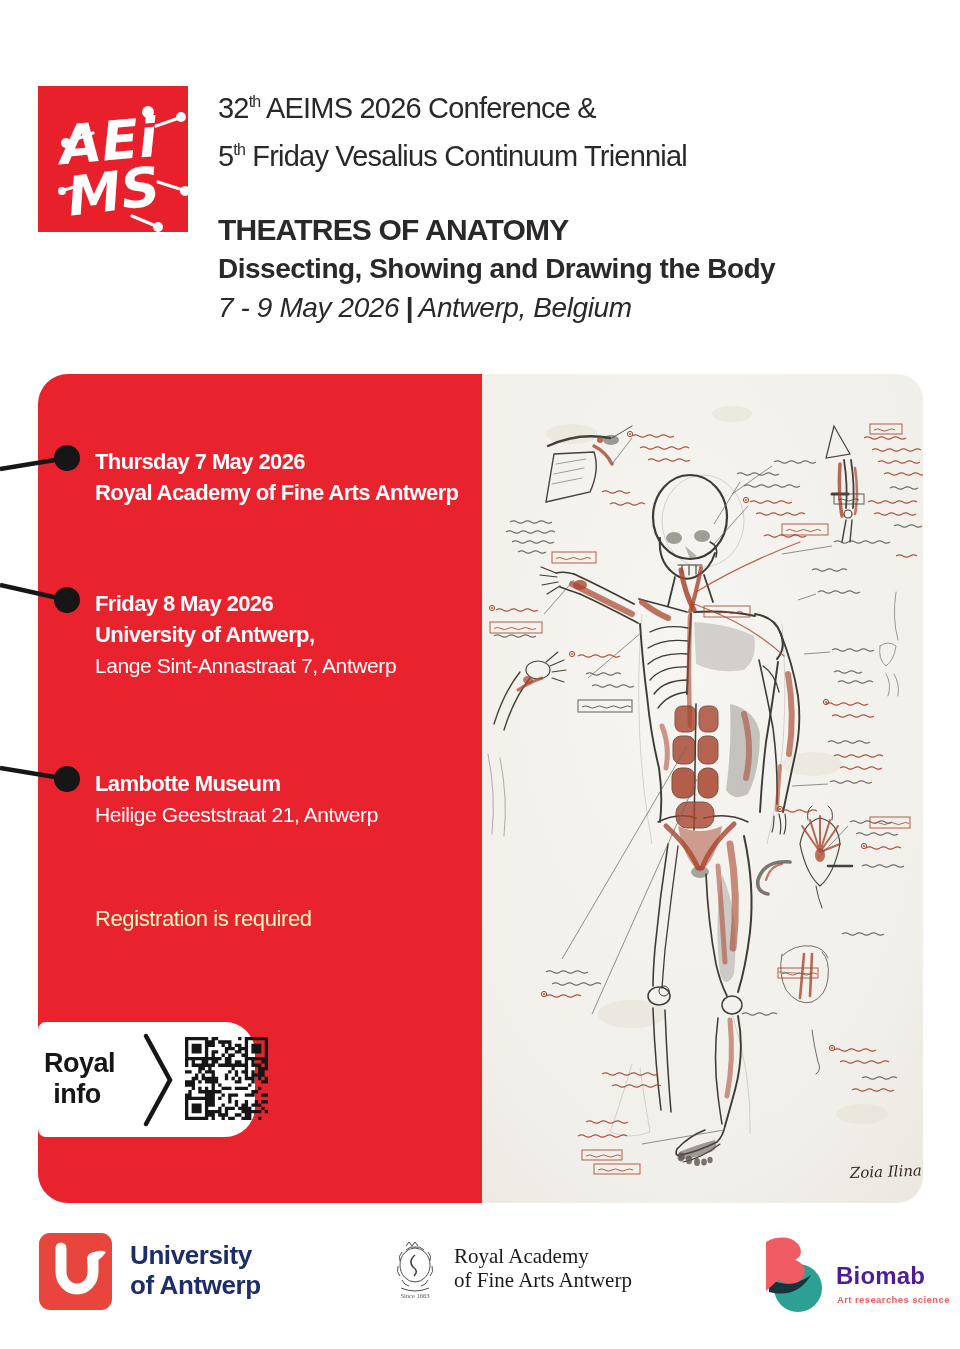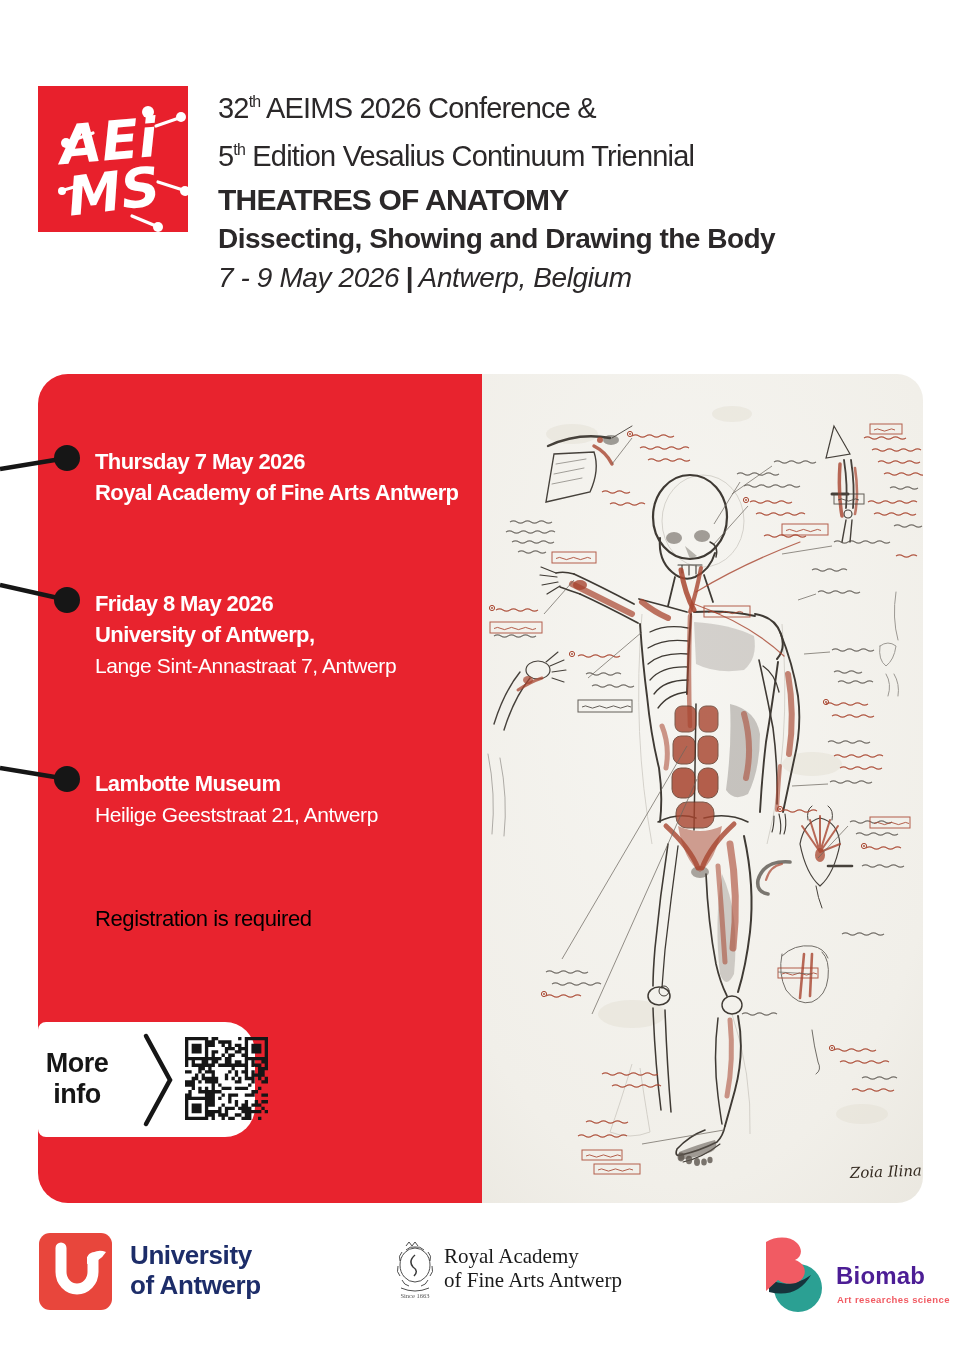--- a/index.html
+++ b/index.html
@@ -3,48 +3,48 @@
 <meta charset="utf-8">
 <style>
   html,body{margin:0;padding:0;background:#ffffff;}
   .poster{position:relative;width:960px;height:1349px;background:#fff;overflow:hidden;
           font-family:"Liberation Sans",sans-serif;color:#2b2829;}
   
   .aeims-logo{position:absolute;left:38px;top:86px;width:150px;height:146px;background:#e8202c;}
   .title-block{position:absolute;left:218px;top:84px;width:700px;}
   .t-line{font-size:29px;line-height:48px;letter-spacing:-0.8px;font-weight:normal;color:#2b2829;white-space:nowrap;}
   .t-line sup{font-size:0.55em;vertical-align:super;line-height:0;}
-  .t-head{font-size:30px;line-height:40px;font-weight:800;letter-spacing:-0.8px;white-space:nowrap;}
+  .t-head{margin-top:30px;font-size:30px;line-height:40px;font-weight:800;letter-spacing:-0.8px;white-space:nowrap;}
   .t-sub{font-size:28px;line-height:38px;font-weight:bold;letter-spacing:-0.5px;white-space:nowrap;}
   .t-date{font-size:28px;line-height:40px;font-weight:normal;letter-spacing:-0.4px;white-space:nowrap;font-style:italic;}
   .t-date .pipe{font-weight:bold;padding:0 6px;}
   
   .card{position:absolute;left:38px;top:374px;width:851px;height:829px;background:#e8232e;border-radius:30px;z-index:1;}
   .artwork{position:absolute;left:444px;top:0;width:441px;height:829px;border-radius:0 26px 26px 0;overflow:hidden;}
   .artwork svg{display:block;}
   .ev{position:absolute;left:57px;width:380px;color:#fff;}
   .ev .b{font-weight:bold;font-size:22px;line-height:31px;letter-spacing:-0.6px;white-space:nowrap;}
   .ev .r{font-weight:normal;font-size:21px;line-height:31px;letter-spacing:-0.4px;white-space:nowrap;}
-  .reg-note{position:absolute;left:57px;top:532px;color:#000000;font-size:22px;letter-spacing:-0.4px;white-space:nowrap;}
+  .reg-note{position:absolute;left:57px;top:532px;color:#fef9c3;font-size:22px;letter-spacing:-0.4px;white-space:nowrap;}
   
   .connectors{position:absolute;left:0;top:0;width:960px;height:1349px;z-index:3;pointer-events:none;}
   
   .more-card{position:absolute;left:38px;top:1022px;width:217px;height:115px;background:#fff;
              border-radius:8px 30px 30px 8px;z-index:4;}
   .more-text{position:absolute;left:6px;top:26px;width:66px;text-align:center;color:#161616;
              font-weight:bold;font-size:27px;line-height:31px;letter-spacing:-0.5px;}
   .chevron{position:absolute;left:104px;top:10px;}
   .qr{position:absolute;left:107px;top:15px;width:83px;height:83px;left:107px;}
   .qr svg{display:block;}
   
   .ua-logo{position:absolute;left:39px;top:1233px;width:73px;height:77px;background:#e8463c;border-radius:11px;}
   .ua-text{position:absolute;left:130px;top:1240px;color:#1d2d69;font-weight:bold;
            font-size:26px;line-height:30px;letter-spacing:-0.4px;white-space:nowrap;}
   .academy{position:absolute;left:392px;top:1240px;}
-  .academy-text{position:absolute;left:52px;top:4px;font-family:"Liberation Serif",serif;color:#1a1a1a;
+  .academy-text{position:absolute;left:62px;top:4px;font-family:"Liberation Serif",serif;color:#1a1a1a;
                 font-size:21px;line-height:24px;white-space:nowrap;}
   .biomab{position:absolute;left:756px;top:1234px;}
   .biomab-name{position:absolute;left:80px;top:28px;color:#4c1d95;font-weight:800;font-size:24px;letter-spacing:0.2px;}
   .biomab-tag{position:absolute;left:81px;top:60px;color:#f15b63;font-weight:bold;font-size:9.5px;letter-spacing:0.4px;white-space:nowrap;}
 </style>
 </head>
 <body>
 
 <div class="poster">
 
@@ -65,21 +65,21 @@
         <circle cx="24" cy="105" r="4"></circle>
           <circle cx="110" cy="26" r="6"></circle>
       </g>
       <text x="72" y="74" text-anchor="middle" font-family="DejaVu Sans, sans-serif" font-style="italic" font-weight="bold" font-size="54" fill="#fff" transform="rotate(-5 72 74)">AEi</text>
       <text x="78" y="124" text-anchor="middle" font-family="DejaVu Sans, sans-serif" font-style="italic" font-weight="bold" font-size="54" fill="#fff" transform="rotate(-7 78 124)">MS</text>
     </svg>
   </div>
 
   <div class="title-block">
     <div class="t-line"><span>32</span><sup>th</sup><span> AEIMS 2026 Conference &amp;</span></div>
-    <div class="t-line"><span>5</span><sup>th</sup><span> Edition Vesalius Continuum Triennial</span></div>
+    <div class="t-line"><span>5</span><sup>th</sup><span> Friday Vesalius Continuum Triennial</span></div>
     <div class="t-head">THEATRES OF ANATOMY</div>
     <div class="t-sub">Dissecting, Showing and Drawing the Body</div>
     <div class="t-date"><span>7 - 9 May 2026</span><span class="pipe">|</span><span>Antwerp, Belgium</span></div>
   </div>
 
   <div class="card">
 
     <div class="ev" style="top:72px">
       <div class="b">Thursday 7 May 2026</div>
       <div class="b">Royal Academy of Fine Arts Antwerp</div>
@@ -399,21 +399,21 @@
     </g>
     <g fill="#161616">
       <circle cx="67" cy="458" r="13"></circle>
       <circle cx="67" cy="600" r="13"></circle>
       <circle cx="67" cy="779" r="13"></circle>
     </g>
   </svg>
 
   <div class="more-card">
     <div class="more-text">
-      <div>More</div>
+      <div>Royal</div>
       <div>info</div>
     </div>
     <svg class="chevron" width="34" height="96" viewBox="0 0 34 96">
       <polyline points="4,4 28,48 4,92" fill="none" stroke="#161616" stroke-width="4.5" stroke-linecap="round"></polyline>
     </svg>
     <div class="qr" style="left:147px;top:15px">
       <svg id="qr-svg" width="83" height="83" viewBox="0 0 83 83">
           <path d="M0 0h23.24v23.24h-23.24z M3.32 3.32v16.599999999999998h16.599999999999998v-16.599999999999998z M6.64 6.64h9.959999999999999v9.959999999999999h-9.959999999999999zM59.76 0h23.24v23.24h-23.24z M63.08 3.32v16.599999999999998h16.599999999999998v-16.599999999999998z M66.39999999999999 6.64h9.959999999999999v9.959999999999999h-9.959999999999999zM0 59.76h23.24v23.24h-23.24z M3.32 63.08v16.599999999999998h16.599999999999998v-16.599999999999998z M6.64 66.39999999999999h9.959999999999999v9.959999999999999h-9.959999999999999zM26.56 0h3.32v3.32h-3.32zM29.88 0h3.32v3.32h-3.32zM53.12 0h3.32v3.32h-3.32zM23.24 3.32h3.32v3.32h-3.32zM26.56 3.32h3.32v3.32h-3.32zM33.199999999999996 3.32h3.32v3.32h-3.32zM36.519999999999996 3.32h3.32v3.32h-3.32zM39.839999999999996 3.32h3.32v3.32h-3.32zM43.16 3.32h3.32v3.32h-3.32zM23.24 6.64h3.32v3.32h-3.32zM26.56 6.64h3.32v3.32h-3.32zM36.519999999999996 6.64h3.32v3.32h-3.32zM43.16 6.64h3.32v3.32h-3.32zM49.8 6.64h3.32v3.32h-3.32zM53.12 6.64h3.32v3.32h-3.32zM39.839999999999996 9.959999999999999h3.32v3.32h-3.32zM43.16 9.959999999999999h3.32v3.32h-3.32zM46.48 9.959999999999999h3.32v3.32h-3.32zM53.12 9.959999999999999h3.32v3.32h-3.32zM56.44 9.959999999999999h3.32v3.32h-3.32zM26.56 13.28h3.32v3.32h-3.32zM29.88 13.28h3.32v3.32h-3.32zM39.839999999999996 13.28h3.32v3.32h-3.32zM49.8 13.28h3.32v3.32h-3.32zM53.12 13.28h3.32v3.32h-3.32zM26.56 16.599999999999998h3.32v3.32h-3.32zM36.519999999999996 16.599999999999998h3.32v3.32h-3.32zM43.16 16.599999999999998h3.32v3.32h-3.32zM46.48 16.599999999999998h3.32v3.32h-3.32zM56.44 16.599999999999998h3.32v3.32h-3.32zM23.24 19.919999999999998h3.32v3.32h-3.32zM26.56 19.919999999999998h3.32v3.32h-3.32zM29.88 19.919999999999998h3.32v3.32h-3.32zM33.199999999999996 19.919999999999998h3.32v3.32h-3.32zM39.839999999999996 19.919999999999998h3.32v3.32h-3.32zM43.16 19.919999999999998h3.32v3.32h-3.32zM0 23.24h3.32v3.32h-3.32zM6.64 23.24h3.32v3.32h-3.32zM16.599999999999998 23.24h3.32v3.32h-3.32zM19.919999999999998 23.24h3.32v3.32h-3.32zM26.56 23.24h3.32v3.32h-3.32zM29.88 23.24h3.32v3.32h-3.32zM39.839999999999996 23.24h3.32v3.32h-3.32zM43.16 23.24h3.32v3.32h-3.32zM49.8 23.24h3.32v3.32h-3.32zM53.12 23.24h3.32v3.32h-3.32zM59.76 23.24h3.32v3.32h-3.32zM66.39999999999999 23.24h3.32v3.32h-3.32zM76.36 23.24h3.32v3.32h-3.32zM79.67999999999999 23.24h3.32v3.32h-3.32zM0 26.56h3.32v3.32h-3.32zM6.64 26.56h3.32v3.32h-3.32zM9.959999999999999 26.56h3.32v3.32h-3.32zM13.28 26.56h3.32v3.32h-3.32zM16.599999999999998 26.56h3.32v3.32h-3.32zM19.919999999999998 26.56h3.32v3.32h-3.32zM23.24 26.56h3.32v3.32h-3.32zM26.56 26.56h3.32v3.32h-3.32zM33.199999999999996 26.56h3.32v3.32h-3.32zM36.519999999999996 26.56h3.32v3.32h-3.32zM39.839999999999996 26.56h3.32v3.32h-3.32zM43.16 26.56h3.32v3.32h-3.32zM46.48 26.56h3.32v3.32h-3.32zM49.8 26.56h3.32v3.32h-3.32zM53.12 26.56h3.32v3.32h-3.32zM56.44 26.56h3.32v3.32h-3.32zM59.76 26.56h3.32v3.32h-3.32zM66.39999999999999 26.56h3.32v3.32h-3.32zM69.72 26.56h3.32v3.32h-3.32zM73.03999999999999 26.56h3.32v3.32h-3.32zM79.67999999999999 26.56h3.32v3.32h-3.32zM13.28 29.88h3.32v3.32h-3.32zM16.599999999999998 29.88h3.32v3.32h-3.32zM23.24 29.88h3.32v3.32h-3.32zM46.48 29.88h3.32v3.32h-3.32zM59.76 29.88h3.32v3.32h-3.32zM73.03999999999999 29.88h3.32v3.32h-3.32zM76.36 29.88h3.32v3.32h-3.32zM79.67999999999999 29.88h3.32v3.32h-3.32zM0 33.199999999999996h3.32v3.32h-3.32zM3.32 33.199999999999996h3.32v3.32h-3.32zM13.28 33.199999999999996h3.32v3.32h-3.32zM19.919999999999998 33.199999999999996h3.32v3.32h-3.32zM23.24 33.199999999999996h3.32v3.32h-3.32zM26.56 33.199999999999996h3.32v3.32h-3.32zM43.16 33.199999999999996h3.32v3.32h-3.32zM49.8 33.199999999999996h3.32v3.32h-3.32zM56.44 33.199999999999996h3.32v3.32h-3.32zM59.76 33.199999999999996h3.32v3.32h-3.32zM66.39999999999999 33.199999999999996h3.32v3.32h-3.32zM73.03999999999999 33.199999999999996h3.32v3.32h-3.32zM76.36 33.199999999999996h3.32v3.32h-3.32zM9.959999999999999 36.519999999999996h3.32v3.32h-3.32zM16.599999999999998 36.519999999999996h3.32v3.32h-3.32zM26.56 36.519999999999996h3.32v3.32h-3.32zM39.839999999999996 36.519999999999996h3.32v3.32h-3.32zM49.8 36.519999999999996h3.32v3.32h-3.32zM59.76 36.519999999999996h3.32v3.32h-3.32zM66.39999999999999 36.519999999999996h3.32v3.32h-3.32zM69.72 36.519999999999996h3.32v3.32h-3.32zM73.03999999999999 36.519999999999996h3.32v3.32h-3.32zM76.36 36.519999999999996h3.32v3.32h-3.32zM6.64 39.839999999999996h3.32v3.32h-3.32zM9.959999999999999 39.839999999999996h3.32v3.32h-3.32zM16.599999999999998 39.839999999999996h3.32v3.32h-3.32zM19.919999999999998 39.839999999999996h3.32v3.32h-3.32zM23.24 39.839999999999996h3.32v3.32h-3.32zM26.56 39.839999999999996h3.32v3.32h-3.32zM29.88 39.839999999999996h3.32v3.32h-3.32zM39.839999999999996 39.839999999999996h3.32v3.32h-3.32zM46.48 39.839999999999996h3.32v3.32h-3.32zM53.12 39.839999999999996h3.32v3.32h-3.32zM59.76 39.839999999999996h3.32v3.32h-3.32zM63.08 39.839999999999996h3.32v3.32h-3.32zM66.39999999999999 39.839999999999996h3.32v3.32h-3.32zM73.03999999999999 39.839999999999996h3.32v3.32h-3.32zM79.67999999999999 39.839999999999996h3.32v3.32h-3.32zM0 43.16h3.32v3.32h-3.32zM3.32 43.16h3.32v3.32h-3.32zM6.64 43.16h3.32v3.32h-3.32zM13.28 43.16h3.32v3.32h-3.32zM19.919999999999998 43.16h3.32v3.32h-3.32zM23.24 43.16h3.32v3.32h-3.32zM26.56 43.16h3.32v3.32h-3.32zM29.88 43.16h3.32v3.32h-3.32zM49.8 43.16h3.32v3.32h-3.32zM53.12 43.16h3.32v3.32h-3.32zM66.39999999999999 43.16h3.32v3.32h-3.32zM76.36 43.16h3.32v3.32h-3.32zM79.67999999999999 43.16h3.32v3.32h-3.32zM0 46.48h3.32v3.32h-3.32zM3.32 46.48h3.32v3.32h-3.32zM6.64 46.48h3.32v3.32h-3.32zM26.56 46.48h3.32v3.32h-3.32zM33.199999999999996 46.48h3.32v3.32h-3.32zM63.08 46.48h3.32v3.32h-3.32zM6.64 49.8h3.32v3.32h-3.32zM13.28 49.8h3.32v3.32h-3.32zM19.919999999999998 49.8h3.32v3.32h-3.32zM26.56 49.8h3.32v3.32h-3.32zM36.519999999999996 49.8h3.32v3.32h-3.32zM39.839999999999996 49.8h3.32v3.32h-3.32zM43.16 49.8h3.32v3.32h-3.32zM49.8 49.8h3.32v3.32h-3.32zM53.12 49.8h3.32v3.32h-3.32zM56.44 49.8h3.32v3.32h-3.32zM59.76 49.8h3.32v3.32h-3.32zM73.03999999999999 49.8h3.32v3.32h-3.32zM3.32 53.12h3.32v3.32h-3.32zM13.28 53.12h3.32v3.32h-3.32zM16.599999999999998 53.12h3.32v3.32h-3.32zM19.919999999999998 53.12h3.32v3.32h-3.32zM23.24 53.12h3.32v3.32h-3.32zM26.56 53.12h3.32v3.32h-3.32zM29.88 53.12h3.32v3.32h-3.32zM33.199999999999996 53.12h3.32v3.32h-3.32zM66.39999999999999 53.12h3.32v3.32h-3.32zM69.72 53.12h3.32v3.32h-3.32zM0 56.44h3.32v3.32h-3.32zM3.32 56.44h3.32v3.32h-3.32zM19.919999999999998 56.44h3.32v3.32h-3.32zM23.24 56.44h3.32v3.32h-3.32zM26.56 56.44h3.32v3.32h-3.32zM36.519999999999996 56.44h3.32v3.32h-3.32zM43.16 56.44h3.32v3.32h-3.32zM46.48 56.44h3.32v3.32h-3.32zM49.8 56.44h3.32v3.32h-3.32zM59.76 56.44h3.32v3.32h-3.32zM63.08 56.44h3.32v3.32h-3.32zM66.39999999999999 56.44h3.32v3.32h-3.32zM76.36 56.44h3.32v3.32h-3.32zM79.67999999999999 56.44h3.32v3.32h-3.32zM23.24 59.76h3.32v3.32h-3.32zM26.56 59.76h3.32v3.32h-3.32zM33.199999999999996 59.76h3.32v3.32h-3.32zM43.16 59.76h3.32v3.32h-3.32zM23.24 63.08h3.32v3.32h-3.32zM26.56 63.08h3.32v3.32h-3.32zM43.16 63.08h3.32v3.32h-3.32zM49.8 63.08h3.32v3.32h-3.32zM59.76 63.08h3.32v3.32h-3.32zM69.72 63.08h3.32v3.32h-3.32zM76.36 63.08h3.32v3.32h-3.32zM79.67999999999999 63.08h3.32v3.32h-3.32zM23.24 66.39999999999999h3.32v3.32h-3.32zM26.56 66.39999999999999h3.32v3.32h-3.32zM36.519999999999996 66.39999999999999h3.32v3.32h-3.32zM49.8 66.39999999999999h3.32v3.32h-3.32zM56.44 66.39999999999999h3.32v3.32h-3.32zM59.76 66.39999999999999h3.32v3.32h-3.32zM66.39999999999999 66.39999999999999h3.32v3.32h-3.32zM69.72 66.39999999999999h3.32v3.32h-3.32zM73.03999999999999 66.39999999999999h3.32v3.32h-3.32zM33.199999999999996 69.72h3.32v3.32h-3.32zM39.839999999999996 69.72h3.32v3.32h-3.32zM43.16 69.72h3.32v3.32h-3.32zM46.48 69.72h3.32v3.32h-3.32zM53.12 69.72h3.32v3.32h-3.32zM56.44 69.72h3.32v3.32h-3.32zM59.76 69.72h3.32v3.32h-3.32zM63.08 69.72h3.32v3.32h-3.32zM76.36 69.72h3.32v3.32h-3.32zM23.24 73.03999999999999h3.32v3.32h-3.32zM26.56 73.03999999999999h3.32v3.32h-3.32zM29.88 73.03999999999999h3.32v3.32h-3.32zM33.199999999999996 73.03999999999999h3.32v3.32h-3.32zM39.839999999999996 73.03999999999999h3.32v3.32h-3.32zM56.44 73.03999999999999h3.32v3.32h-3.32zM59.76 73.03999999999999h3.32v3.32h-3.32zM63.08 73.03999999999999h3.32v3.32h-3.32zM66.39999999999999 73.03999999999999h3.32v3.32h-3.32zM69.72 73.03999999999999h3.32v3.32h-3.32zM73.03999999999999 73.03999999999999h3.32v3.32h-3.32zM79.67999999999999 73.03999999999999h3.32v3.32h-3.32zM23.24 76.36h3.32v3.32h-3.32zM26.56 76.36h3.32v3.32h-3.32zM33.199999999999996 76.36h3.32v3.32h-3.32zM36.519999999999996 76.36h3.32v3.32h-3.32zM39.839999999999996 76.36h3.32v3.32h-3.32zM49.8 76.36h3.32v3.32h-3.32zM53.12 76.36h3.32v3.32h-3.32zM59.76 76.36h3.32v3.32h-3.32zM63.08 76.36h3.32v3.32h-3.32zM26.56 79.67999999999999h3.32v3.32h-3.32zM36.519999999999996 79.67999999999999h3.32v3.32h-3.32zM43.16 79.67999999999999h3.32v3.32h-3.32zM46.48 79.67999999999999h3.32v3.32h-3.32zM56.44 79.67999999999999h3.32v3.32h-3.32zM59.76 79.67999999999999h3.32v3.32h-3.32zM63.08 79.67999999999999h3.32v3.32h-3.32zM73.03999999999999 79.67999999999999h3.32v3.32h-3.32z" fill="#161616" fill-rule="evenodd"></path>
         </svg>
     </div>

